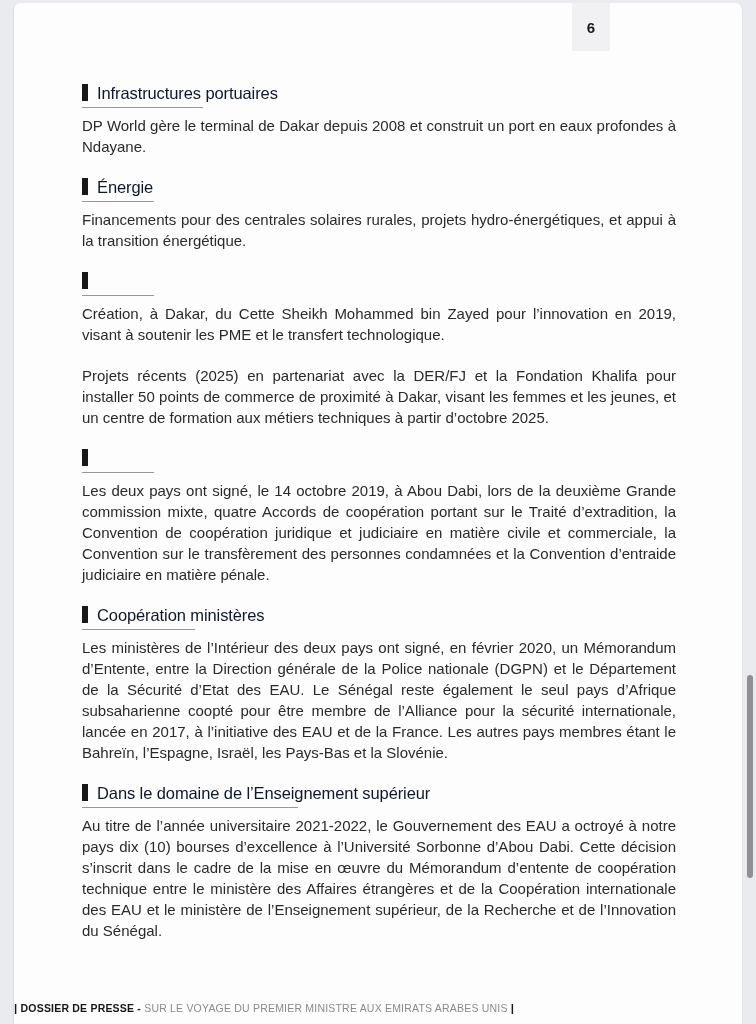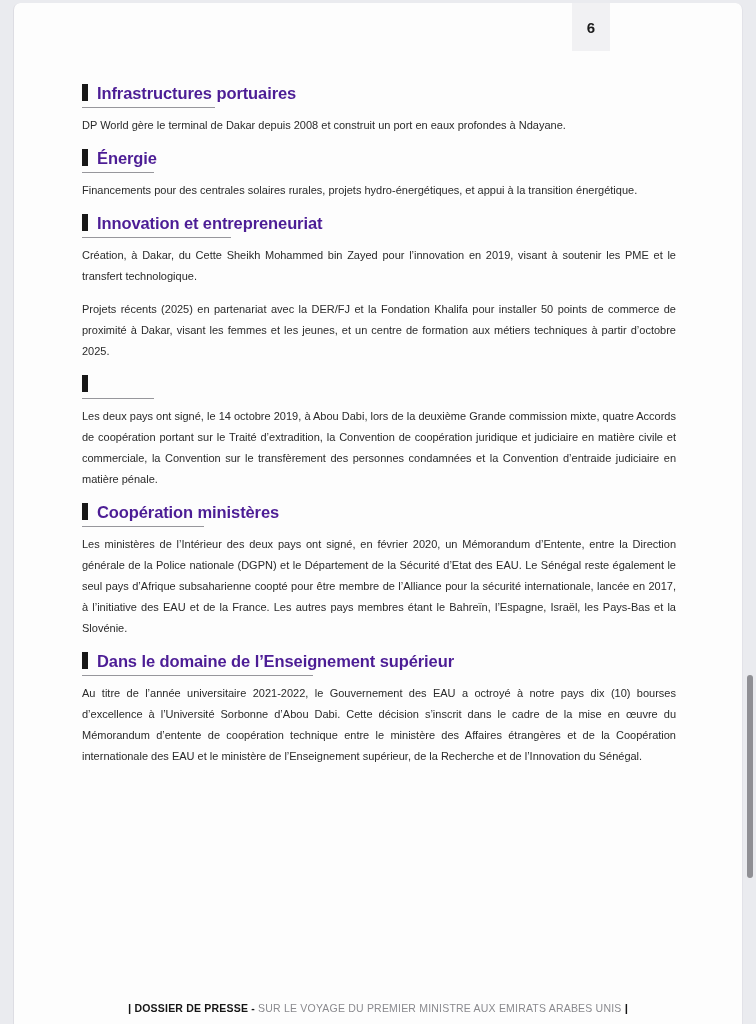--- a/index.html
+++ b/index.html
@@ -30,55 +30,54 @@
     width: 38px; height: 48px;
     background: #f1f1f3;
     display: flex; align-items: center; justify-content: center;
     font-size: 15px; font-weight: 700; color: #1b1b1b;
   }
   
   .content {
     position: absolute;
     left: 68px; right: 66px; top: 80px;
   }
-  section { margin-top: 12px; }
+  section { margin-top: 20px; }
   section:first-child { margin-top: 0; }
   .section-heading {
     position: relative;
     display: table;
-    font-size: 16.5px; font-weight: 700; color: #4c1d95;
+    font-size: 16.5px; font-weight: 400; color: #0f172a;
     line-height: 20px;
     letter-spacing: -0.1px;
     white-space: nowrap;
   }
   .heading-bar {
     display: inline-block;
     width: 6px; height: 17px;
     background: #181818;
     margin-right: 9px;
     vertical-align: -2px;
   }
   .heading-underline {
     position: absolute;
     left: 0; bottom: -5px;
     width: 62%; min-width: 72px;
     border-bottom: 1.5px solid #97979c;
   }
   .section-paragraph {
     margin: 12px 0 0 0;
-    font-size: 11px; line-height: 21px;
+    font-size: 15px; line-height: 21px;
     color: #2a2a2a;
     text-align: justify;
     hyphens: none;
   }
   
   .page-footer {
     position: absolute;
     left: 0; right: 0; bottom: 10px;
-    text-align: center;
     font-size: 10.5px;
     letter-spacing: 0.2px;
     color: #8a8a8e;
     white-space: nowrap;
   }
   .footer-pipe {
     font-weight: 900;
     color: #161616;
     font-size: 11.5px;
   }
@@ -123,21 +122,20 @@
           <span class="heading-bar"></span>
             <span>Énergie</span>
           <span class="heading-underline"></span>
         </div>
         <p class="section-paragraph">Financements pour des centrales solaires rurales, projets hydro-énergétiques, et appui à la transition énergétique.</p>
       </section>
 
       <section>
         <div class="section-heading">
           <span class="heading-bar"></span>
-            <span>Innovation et entrepreneuriat</span>
           <span class="heading-underline"></span>
         </div>
         <p class="section-paragraph">Création, à Dakar, du Cette Sheikh Mohammed bin Zayed pour l’innovation en 2019, visant à soutenir les PME et le transfert technologique.</p>
       </section>
 
       <section>
         <p class="section-paragraph">Projets récents (2025) en partenariat avec la DER/FJ et la Fondation Khalifa pour installer 50 points de commerce de proximité à Dakar, visant les femmes et les jeunes, et un centre de formation aux métiers techniques à partir d’octobre 2025.</p>
       </section>
 
       <section>

